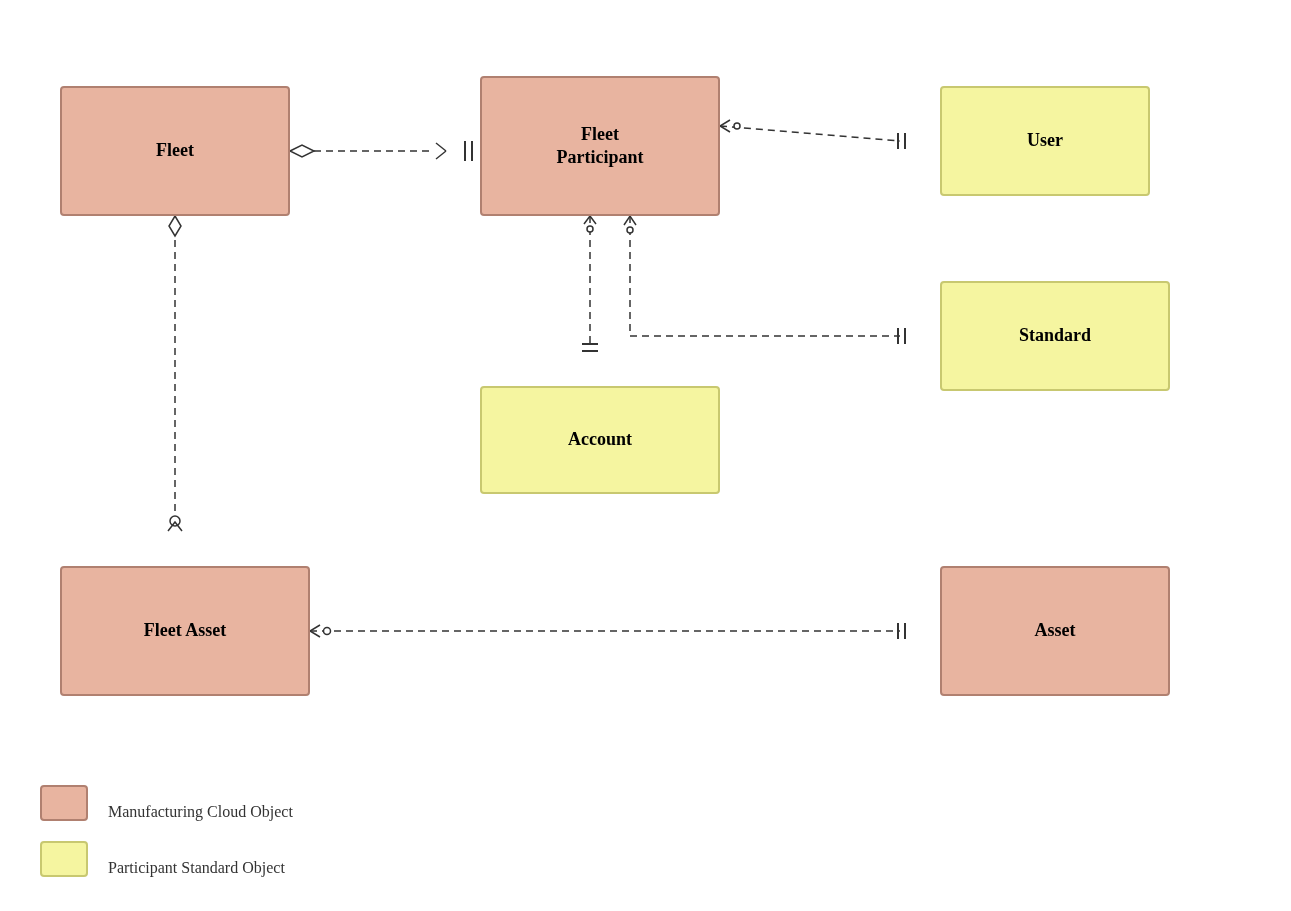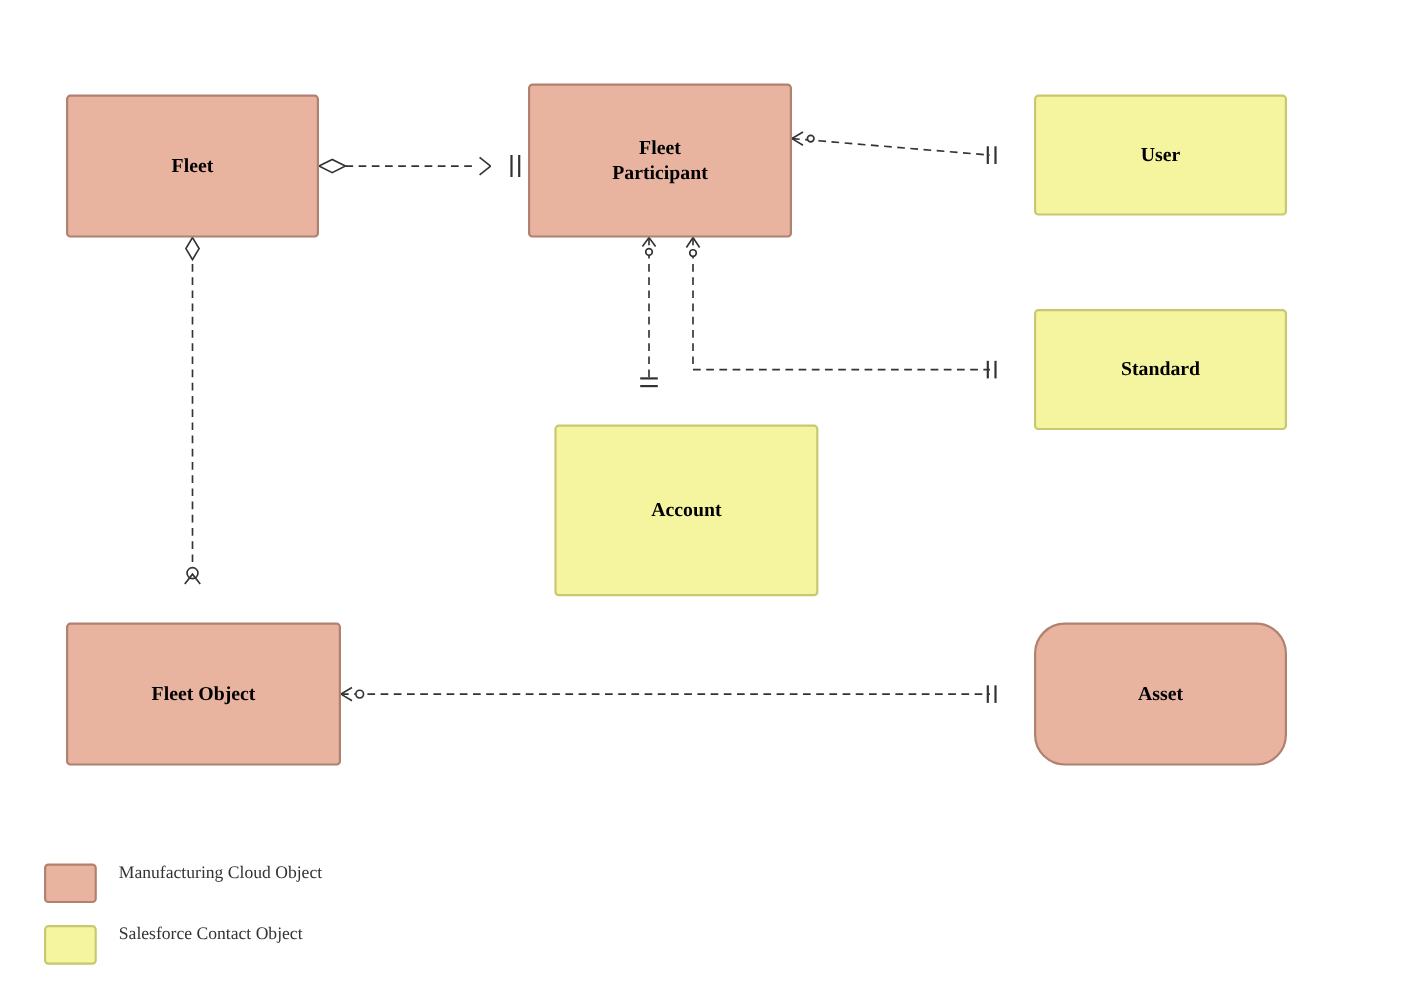--- a/index.html
+++ b/index.html
@@ -55,21 +55,21 @@
 
     
     .legend {
       position: absolute;
       bottom: 40px;
       left: 40px;
     }
 
     .legend-item {
       display: flex;
-      align-items: flex-start;
+      align-items: flex-end;
       margin-bottom: 20px;
     }
 
     .legend-box {
       width: 48px;
       height: 36px;
       border: 2px solid;
       border-radius: 4px;
       margin-right: 20px;
       flex-shrink: 0;
@@ -167,44 +167,44 @@
   </svg>
 
   <div class="entity-box entity-salmon" style="left:60px; top:60px; width:230px; height:130px;">
     <span>Fleet</span>
   </div>
 
   <div class="entity-box entity-salmon" style="left:480px; top:50px; width:240px; height:140px;">
     <span>Fleet<br>Participant</span>
   </div>
 
-  <div class="entity-box entity-yellow" style="left:940px; top:60px; width:230px; height:110px;">
+  <div class="entity-box entity-yellow" style="left:940px; top:60px; width:210px; height:110px;">
     <span>User</span>
   </div>
 
   <div class="entity-box entity-yellow" style="left:940px; top:255px; width:230px; height:110px;">
     <span>Standard</span>
   </div>
 
-  <div class="entity-box entity-yellow" style="left:504px; top:360px; width:240px; height:156px;">
+  <div class="entity-box entity-yellow" style="left:480px; top:360px; width:240px; height:108px;">
     <span>Account</span>
   </div>
 
   <div class="entity-box entity-salmon" style="left:60px; top:540px; width:250px; height:130px;">
-    <span>Fleet Object</span>
-  </div>
-
-  <div class="entity-box entity-salmon" style="left:940px; top:540px; width:230px; height:130px;border-radius:28px;">
+    <span>Fleet Asset</span>
+  </div>
+
+  <div class="entity-box entity-salmon" style="left:940px; top:540px; width:230px; height:130px;">
     <span>Asset</span>
   </div>
 
   <div class="legend">
     <div class="legend-item">
       <div class="legend-box legend-salmon"></div>
       <span class="legend-label">Manufacturing Cloud Object</span>
     </div>
     <div class="legend-item">
       <div class="legend-box legend-yellow"></div>
-      <span class="legend-label">Salesforce Contact Object</span>
+      <span class="legend-label">Participant Standard Object</span>
     </div>
   </div>
 
 </div>
 
 </body></html>

